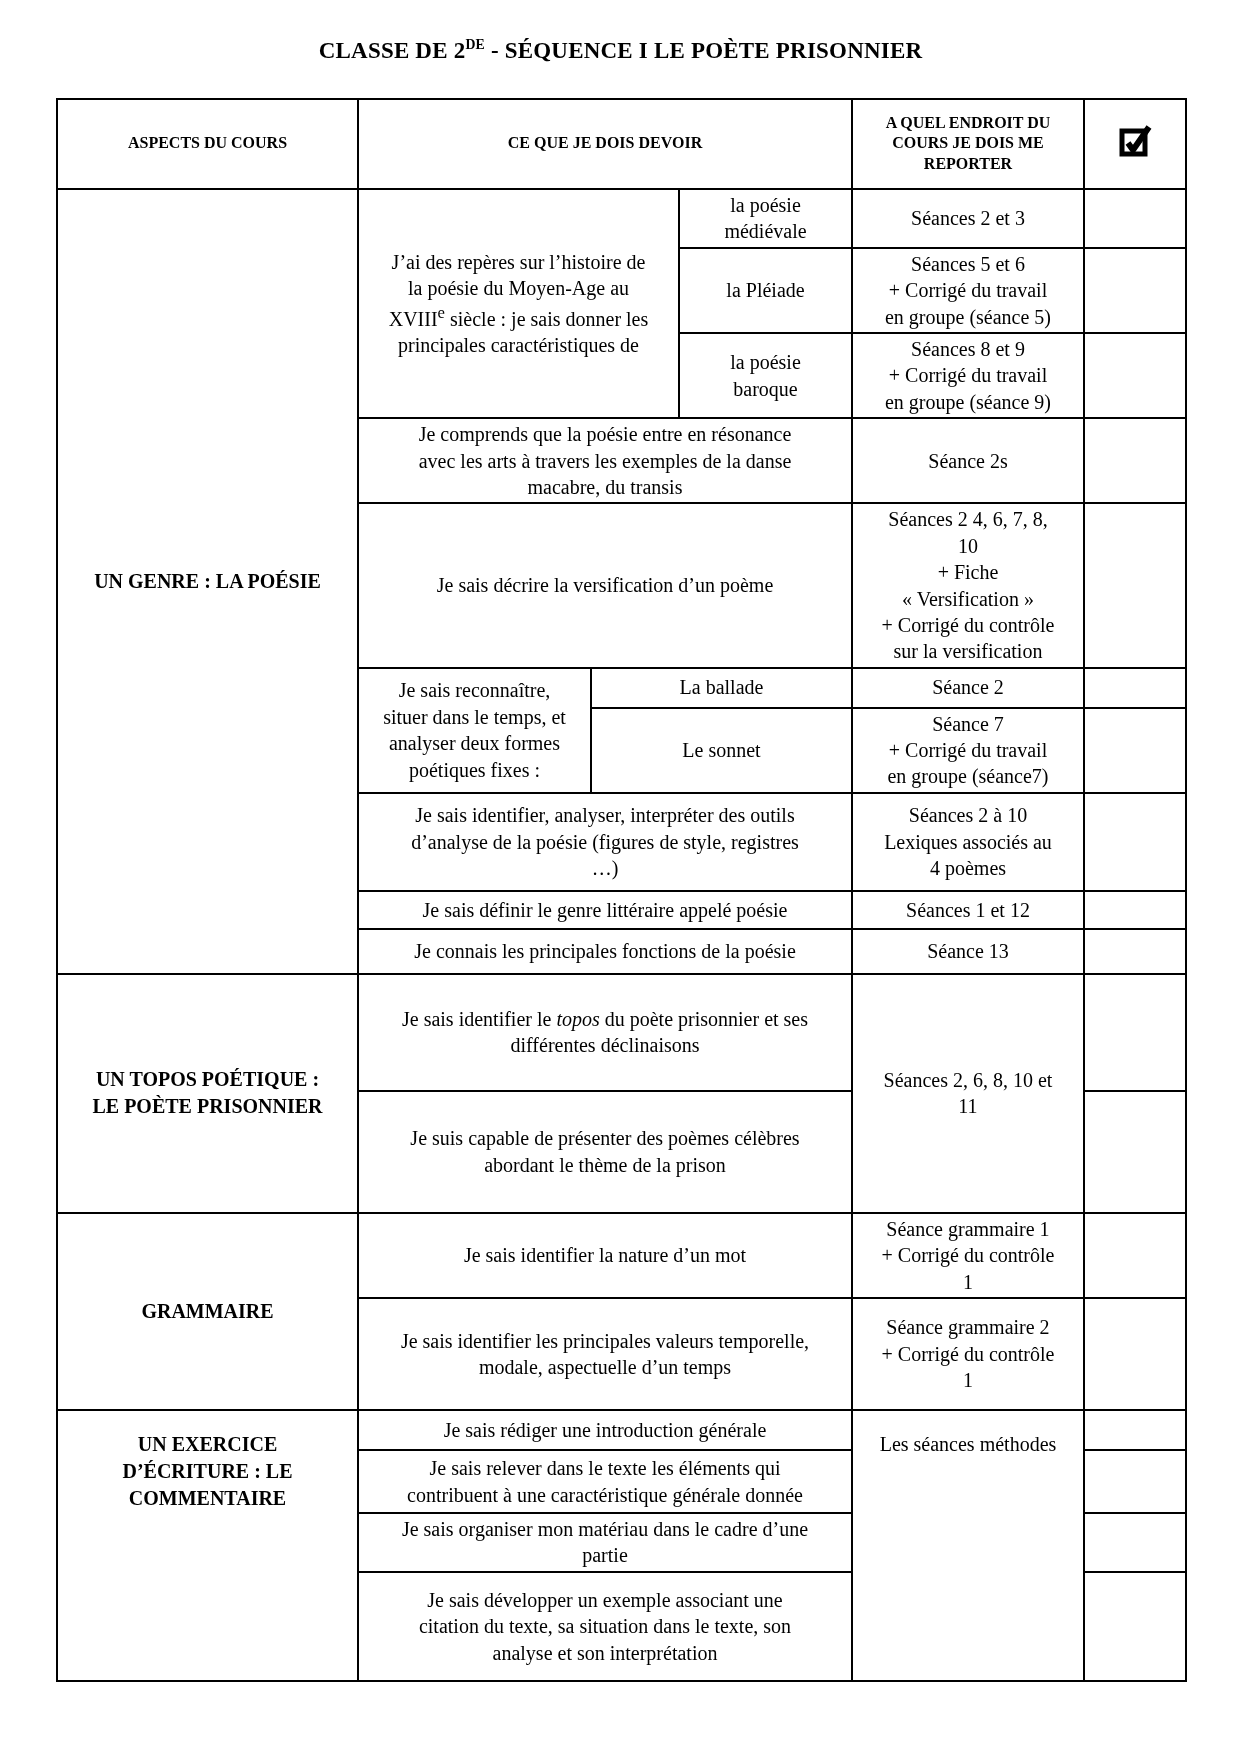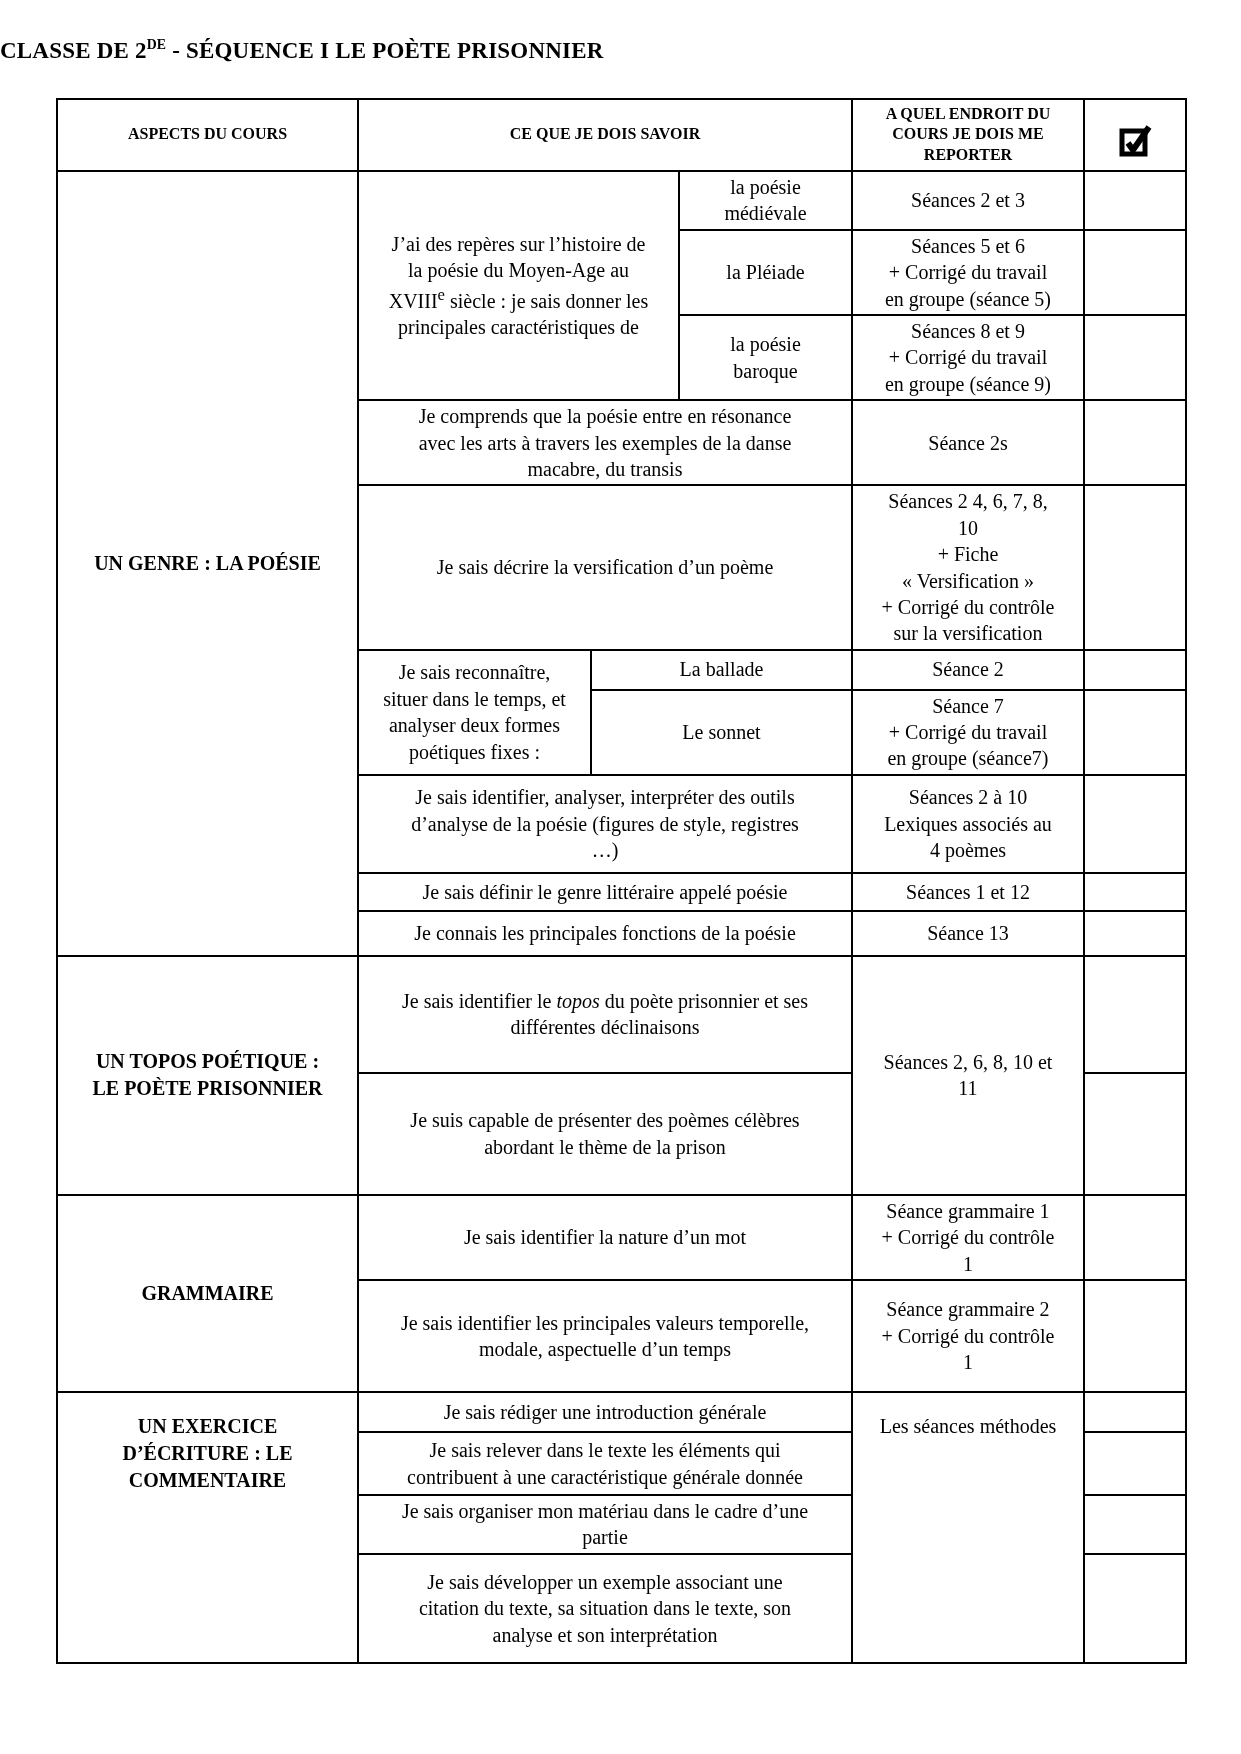--- a/index.html
+++ b/index.html
@@ -1,33 +1,33 @@
 <!DOCTYPE html>
 <html lang="fr"><head>
 <meta charset="utf-8">
 <style>
   * { box-sizing: border-box; }
   html,body { margin:0; padding:0; }
   body {
     width:1241px; height:1754px; background:#ffffff; color:#000;
     font-family:"Liberation Serif", serif;
   }
-  .title-block { margin-top:30px; font-weight:bold;
+  .title-block { text-align:center; margin-top:30px; font-weight:bold;
     font-size:23px; line-height:29px; letter-spacing:.2px; }
   .title-block sup { font-size:60%; vertical-align:super; }
   table.synthese {
     border-collapse:collapse; table-layout:fixed;
     width:1129px; margin:33px 0 0 56px;
   }
   td {
     border:2px solid #000; text-align:center; vertical-align:middle;
     padding:2px 6px; font-size:20px; line-height:1.32; white-space:pre-line;
     overflow:hidden;
   }
-  td.hdr { font-weight:bold; font-size:16px; line-height:1.3; padding:4px 8px; }
+  td.hdr { font-weight:bold; font-size:16px; line-height:1.3; padding:13px 8px; }
   td.check-hdr { vertical-align:top; padding-top:3px; }
   td.aspect { font-weight:bold; font-size:20px; line-height:1.35;margin-top:20px; }
   td.v-top { vertical-align:top; padding-top:20px; }
   td.check { padding:0; }
   i { font-style:italic; }
   svg.checkbox { display:inline-block; }
 </style>
 </head>
 <body>
 
@@ -41,21 +41,21 @@
       <col style="width:233px">
       <col style="width:88px">
     <col style="width:173px">
       <col style="width:232px">
       <col style="width:102px">
   </colgroup>
 
   <tbody>
       <tr style="height:65px">
     <td class="hdr">ASPECTS DU COURS</td>
-    <td class="hdr" colspan="3">CE QUE JE DOIS SAVOIR</td>
+    <td class="hdr" colspan="3">CE QUE JE DOIS DEVOIR</td>
     <td class="hdr">A QUEL ENDROIT DU COURS JE DOIS ME REPORTER</td>
     <td class="hdr check-hdr">
       <svg class="checkbox" width="34" height="34" viewBox="0 0 34 34">
         <rect x="4" y="8" width="23" height="23" fill="#fff" stroke="#000" stroke-width="5"></rect>
         <path d="M10 20 L15 27 L31 4" fill="none" stroke="#000" stroke-width="6"></path>
       </svg>
     </td>
   </tr>
 
   <tr style="height:53px">

